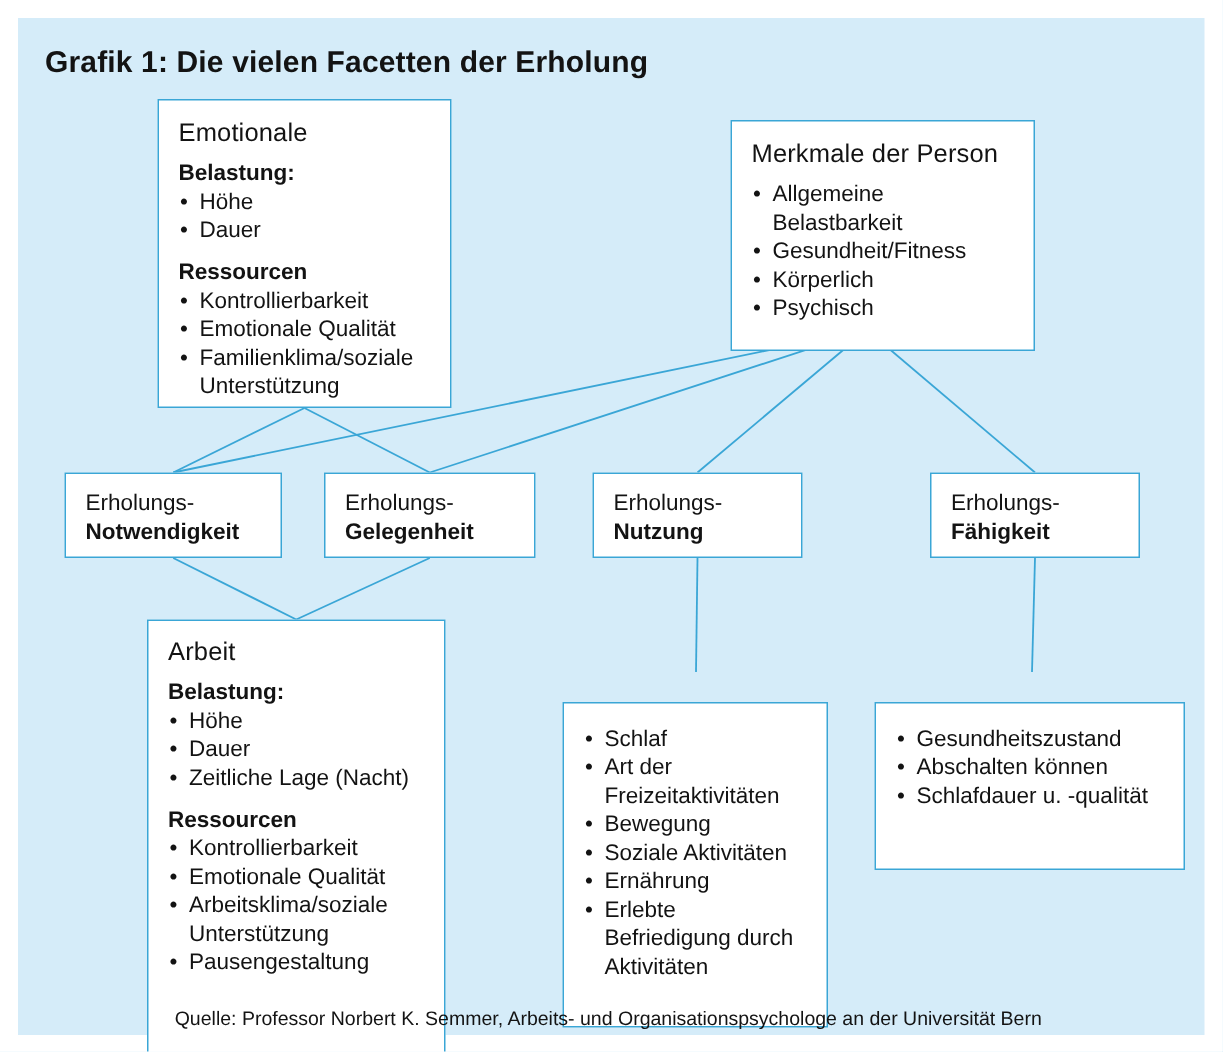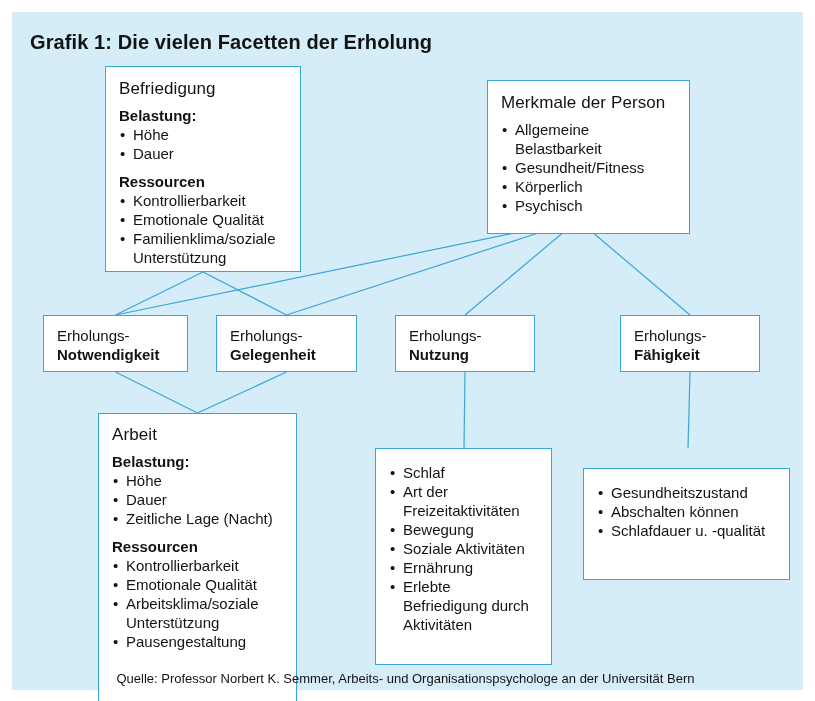--- a/index.html
+++ b/index.html
@@ -25,21 +25,21 @@
   .mid-box{padding-top:10px;}
   .mid-box .l2{font-weight:bold;}
   
   #box-privatleben{left:105px;top:66px;width:196px;height:206px;}
   #box-merkmale{left:487px;top:80px;width:203px;height:154px;}
   #box-notwendigkeit{left:43px;top:315px;width:145px;height:57px;}
   #box-gelegenheit{left:216px;top:315px;width:141px;height:57px;}
   #box-nutzung{left:395px;top:315px;width:140px;height:57px;}
   #box-faehigkeit{left:620px;top:315px;width:140px;height:57px;}
   #box-arbeit{left:98px;top:413px;width:199px;height:308px;padding-top:11px;}
-  #box-nutzung-details{left:375px;top:448px;width:177px;height:217px;padding-top:14px;}
+  #box-nutzung-details{left:375px;top:468px;width:177px;height:217px;padding-top:14px;}
   #box-faehigkeit-details{left:583px;top:468px;width:207px;height:112px;padding-top:14px;}
   .source-line{position:absolute;left:12px;top:671px;width:787px;text-align:center;font-size:13px;z-index:2;}
 </style>
 </head>
 <body>
 
 <div class="panel"></div>
 
 <svg class="wires" viewBox="0 0 815 701">
   <line x1="203" y1="272" x2="115.5" y2="315"></line>
@@ -50,21 +50,21 @@
   <line x1="578" y1="220" x2="690" y2="315"></line>
   <line x1="115.5" y1="372" x2="197.5" y2="413"></line>
   <line x1="286.5" y1="372" x2="197.5" y2="413"></line>
   <line x1="465" y1="372" x2="464" y2="448"></line>
   <line x1="690" y1="372" x2="688" y2="448"></line>
 </svg>
 
 <h1 class="page-title">Grafik 1: Die vielen Facetten der Erholung</h1>
 
 <div class="box" id="box-privatleben">
-  <h2>Befriedigung</h2>
+  <h2>Emotionale</h2>
   <div class="sublabel">Belastung:</div>
   <ul class="bullets">
     <li>Höhe</li>
     <li>Dauer</li>
   </ul>
   <div class="sublabel">Ressourcen</div>
   <ul class="bullets">
     <li>Kontrollierbarkeit</li>
     <li>Emotionale Qualität</li>
     <li>Familienklima/soziale Unterstützung</li>

